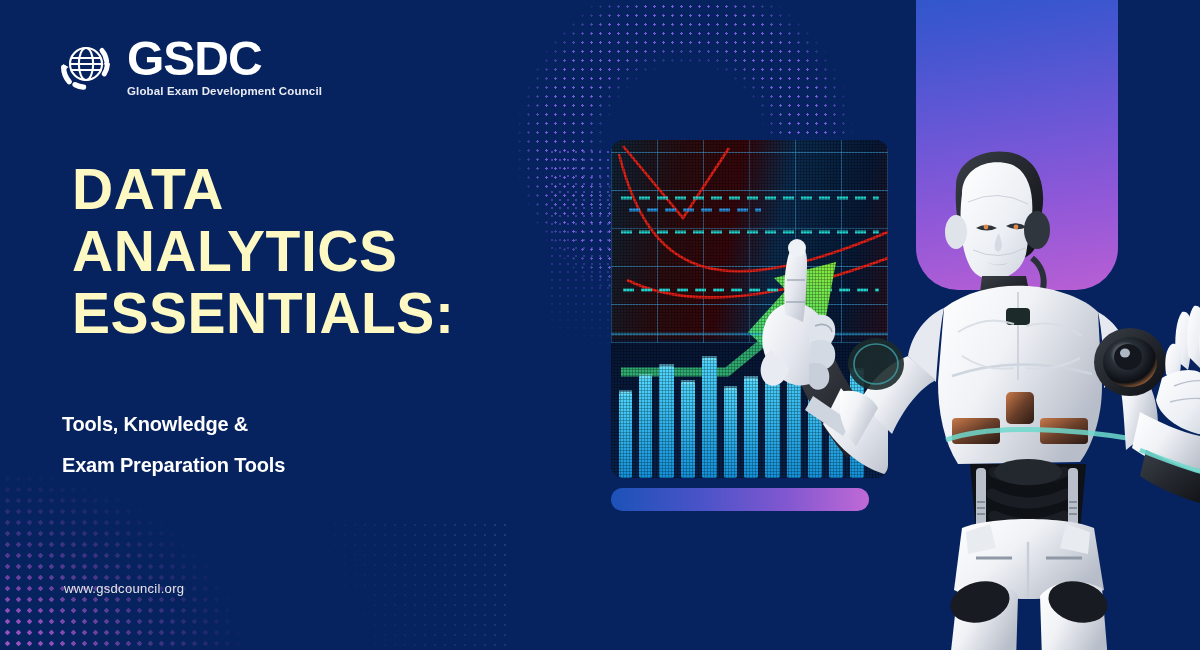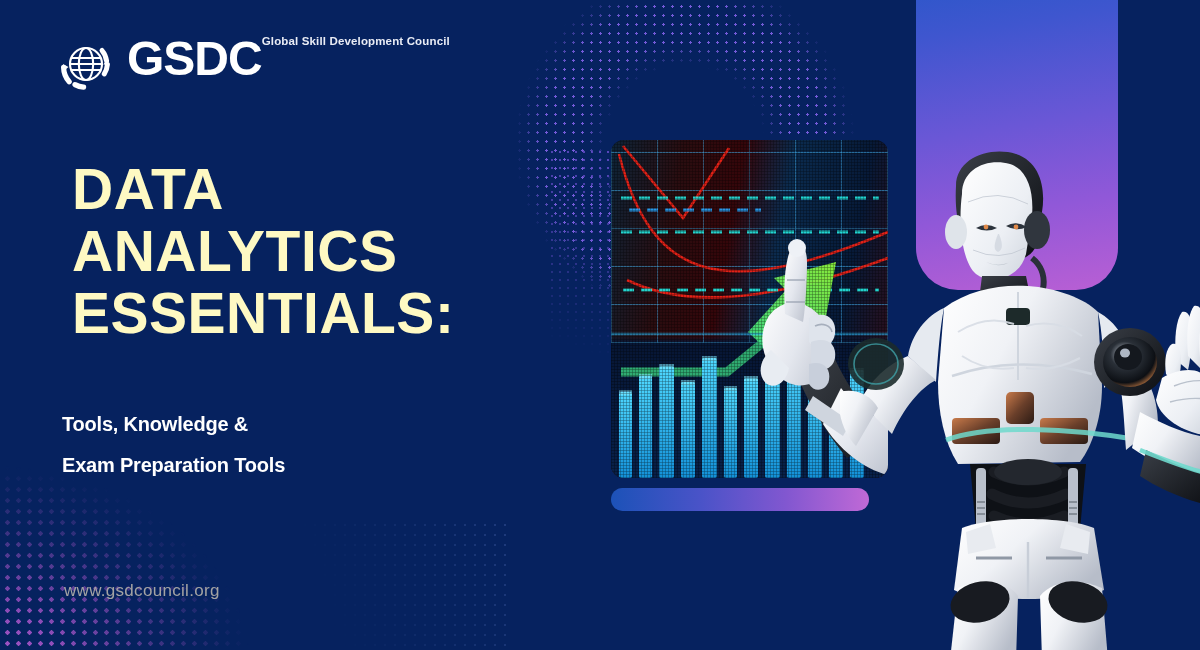--- a/index.html
+++ b/index.html
@@ -55,21 +55,21 @@
     background-image:radial-gradient(#4f6bb5 1px, transparent 1.1px);
     background-size:10px 10px;
     -webkit-mask-image:linear-gradient(250deg,#000,transparent 70%);
     mask-image:linear-gradient(250deg,#000,transparent 70%);
     opacity:.35;
   }
 
   
   #logo { position:absolute; left:55px; top:34px; display:flex; align-items:flex-start; gap:6px; }
   #logo-globe { width:66px; height:62px; flex:0 0 auto; }
-  #logo-text { display:flex; flex-direction:row; }
+  #logo-text { display:flex; flex-direction:column; }
   #logo-word {
     color:#ffffff; font-size:48px; font-weight:bold;
     letter-spacing:-1px; line-height:50px;
   }
   #logo-tagline {
     color:#e9ecf5; font-size:11.5px; font-weight:bold;
     letter-spacing:.15px; line-height:13px; margin-top:1px; white-space:nowrap;
   }
 
   
@@ -79,21 +79,21 @@
     line-height:62px; letter-spacing:.5px; text-transform:uppercase;
     max-width:470px;
   }
   #subhead {
     position:absolute; left:62px; top:404px;
     color:#ffffff; font-size:20px; font-weight:bold;
     line-height:41px; letter-spacing:-.2px; max-width:470px;
   }
   #website {
     position:absolute; left:64px; top:581px;
-    color:#a3a3a3; font-size:17px; letter-spacing:.3px;
+    color:#e5e5e5; font-size:13px; letter-spacing:.3px;
   }
 
   
   #gradient-panel {
     position:absolute; left:916px; top:-40px; width:202px; height:330px;
     border-radius:0 0 42px 42px;
     background:linear-gradient(171deg,#2557c7 0%, #3f56cf 22%, #6a57d6 50%, #9158d8 74%, #b95fd4 100%);
   }
 
   
@@ -157,21 +157,21 @@
       </g>
       <path d="M47 16.5a20 20 0 0 1 4.6 10.4" fill="none" stroke="#ffffff" stroke-width="5" stroke-linecap="round"></path>
       <path d="M52.4 30.5a20.5 20.5 0 0 1-3.1 9.4" fill="none" stroke="#ffffff" stroke-width="5" stroke-linecap="round"></path>
       <path d="M51.8 25.4l2.6 5.6-6.1-.6z" fill="#ffffff"></path>
       <path d="M14.2 47.8A22.5 22.5 0 0 1 8.6 33.4" fill="none" stroke="#ffffff" stroke-width="5.2" stroke-linecap="round"></path>
       <path d="M9.2 36.6l-1.3-6.6 5.6 3.1z" fill="#ffffff"></path>
       <path d="M20 50.6a22 22 0 0 0 8.6 2.6" fill="none" stroke="#ffffff" stroke-width="5.2" stroke-linecap="round"></path>
     </svg>
     <div id="logo-text">
       <div id="logo-word">GSDC</div>
-      <div id="logo-tagline">Global Skill Development Council</div>
+      <div id="logo-tagline">Global Exam Development Council</div>
     </div>
   </div>
 
   <h1 id="headline">DATA ANALYTICS ESSENTIALS:</h1>
 
   <div id="subhead">
     <div>Tools, Knowledge &amp;</div>
     <div>Exam Preparation Tools</div>
   </div>
 

